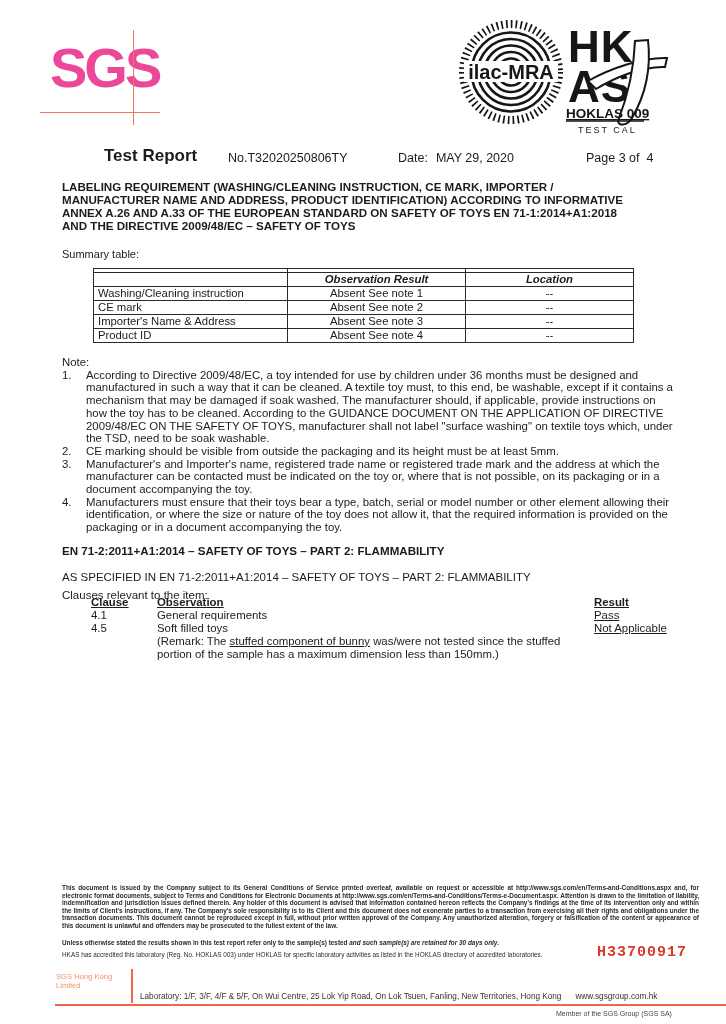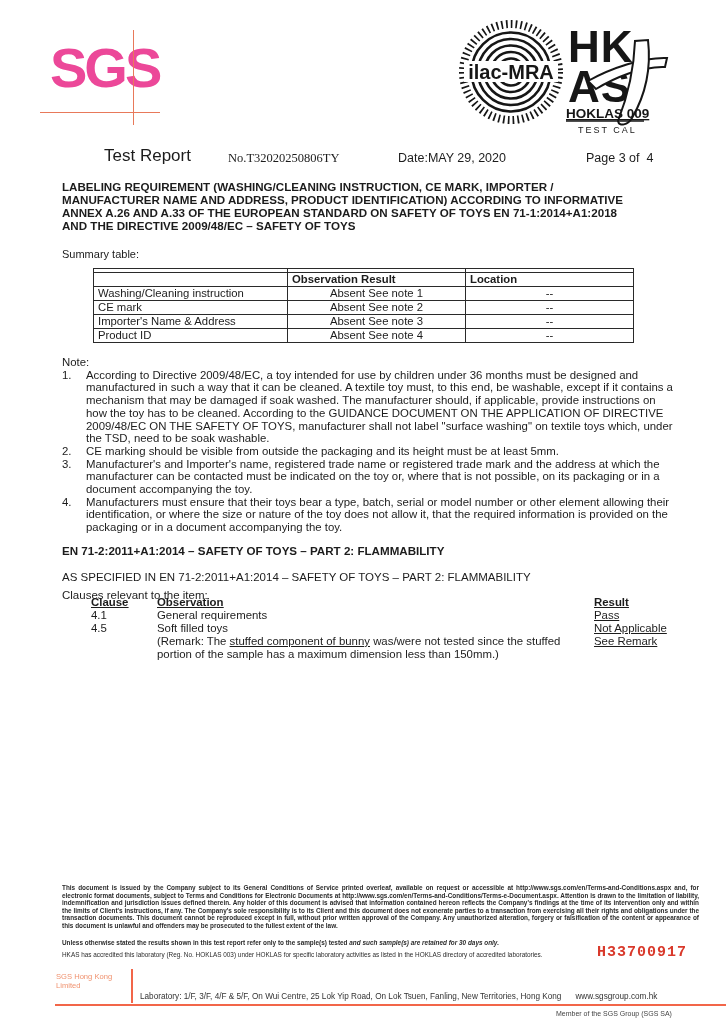--- a/index.html
+++ b/index.html
@@ -12,41 +12,41 @@
   
   .sgs-logo {
     left:50px; top:40px; font-size:56px; font-weight:bold; color:#ec4899;
     letter-spacing:-3px; line-height:1; font-family:"Liberation Sans", sans-serif;
   }
   .regline { background:#e8795a; }
   .regline.v { width:1px; }
   .regline.h { height:1px; }
 
   
-  .report-title { left:104px; top:146px; font-size:17px; font-weight:normal;text-align:right; }
-  .report-no   { left:228px; top:151px; font-size:12.5px;font-family:Liberation Serif, serif; }
+  .report-title { left:104px; top:146px; font-size:17px; font-weight:bold;text-align:right; }
+  .report-no   { left:228px; top:151px; font-size:12.5px; }
   .date-row    { left:398px; top:151px; font-size:12.5px; white-space:pre; }
-  .date-row .val { }
+  .date-row .val { margin-left:8px; }
   .page-no     { left:586px; top:151px; font-size:12.5px; white-space:pre; }
 
   
   .labeling-heading {
     left:62px; top:180px; width:616px; font-size:11.6px; font-weight:bold;
     line-height:13px; white-space:pre-line;
   }
   .summary-label { left:62px; top:248px; font-size:11px; }
 
   
   .summary-table {
     left:93px; top:268px; width:540px; border-collapse:collapse;
     font-size:11.3px; table-layout:fixed;
   }
   .summary-table td, .summary-table th { border:1px solid #2a2a2a; padding:0 4px; height:13px; line-height:13px; font-weight:normal; }
   .summary-table .strip td { height:3px; line-height:3px; padding:0; }
-  .summary-table th.obs, .summary-table th.loc { font-weight:bold; text-align:left; }
+  .summary-table th.obs, .summary-table th.loc { font-weight:bold; text-align:center;font-style:italic; }
   .summary-table td.c { text-align:center;margin-top:8px; }
   .summary-table col.c1 { width:194px; } .summary-table col.c2 { width:178px; } .summary-table col.c3 { width:168px; }
 
   
   .notes { left:62px; top:356px; width:616px; font-size:11.4px; line-height:12.7px; }
   .note-item { display:flex; }
   .note-item .num { width:24px; flex:0 0 24px; }
   .note-item .txt { flex:1; }
 
   
@@ -189,21 +189,20 @@
   <div>4.1</div>
   <div>General requirements</div>
   <div><span class="u">Pass</span></div>
 
   <div>4.5</div>
   <div>Soft filled toys</div>
   <div><span class="u">Not Applicable</span></div>
 
   <div></div>
   <div><span>(Remark: The </span><span class="u">stuffed component of bunny</span><span> was/were not tested since the stuffed portion of the sample has a maximum dimension less than 150mm.)</span></div>
-  <div><span class="u">See Remark</span></div>
 </div>
 
 <div class="abs legal">This document is issued by the Company subject to its General Conditions of Service printed overleaf, available on request or accessible at http://www.sgs.com/en/Terms-and-Conditions.aspx and, for electronic format documents, subject to Terms and Conditions for Electronic Documents at http://www.sgs.com/en/Terms-and-Conditions/Terms-e-Document.aspx. Attention is drawn to the limitation of liability, indemnification and jurisdiction issues defined therein. Any holder of this document is advised that information contained hereon reflects the Company's findings at the time of its intervention only and within the limits of Client's instructions, if any. The Company's sole responsibility is to its Client and this document does not exonerate parties to a transaction from exercising all their rights and obligations under the transaction documents. This document cannot be reproduced except in full, without prior written approval of the Company. Any unauthorized alteration, forgery or falsification of the content or appearance of this document is unlawful and offenders may be prosecuted to the fullest extent of the law.</div>
 <div class="abs legal2"><span>Unless otherwise stated the results shown in this test report refer only to the sample(s) tested </span><span class="it">and such sample(s) are retained for 30 days only.</span></div>
 <div class="abs legal3">HKAS has accredited this laboratory (Reg. No. HOKLAS 003) under HOKLAS for specific laboratory activities as listed in the HOKLAS directory of accredited laboratories.</div>
 <div class="abs stamp">H33700917</div>
 
 <div class="abs company">SGS Hong Kong Limited</div>
 <div class="abs footer-divider-v"></div>
 <div class="abs addr">

